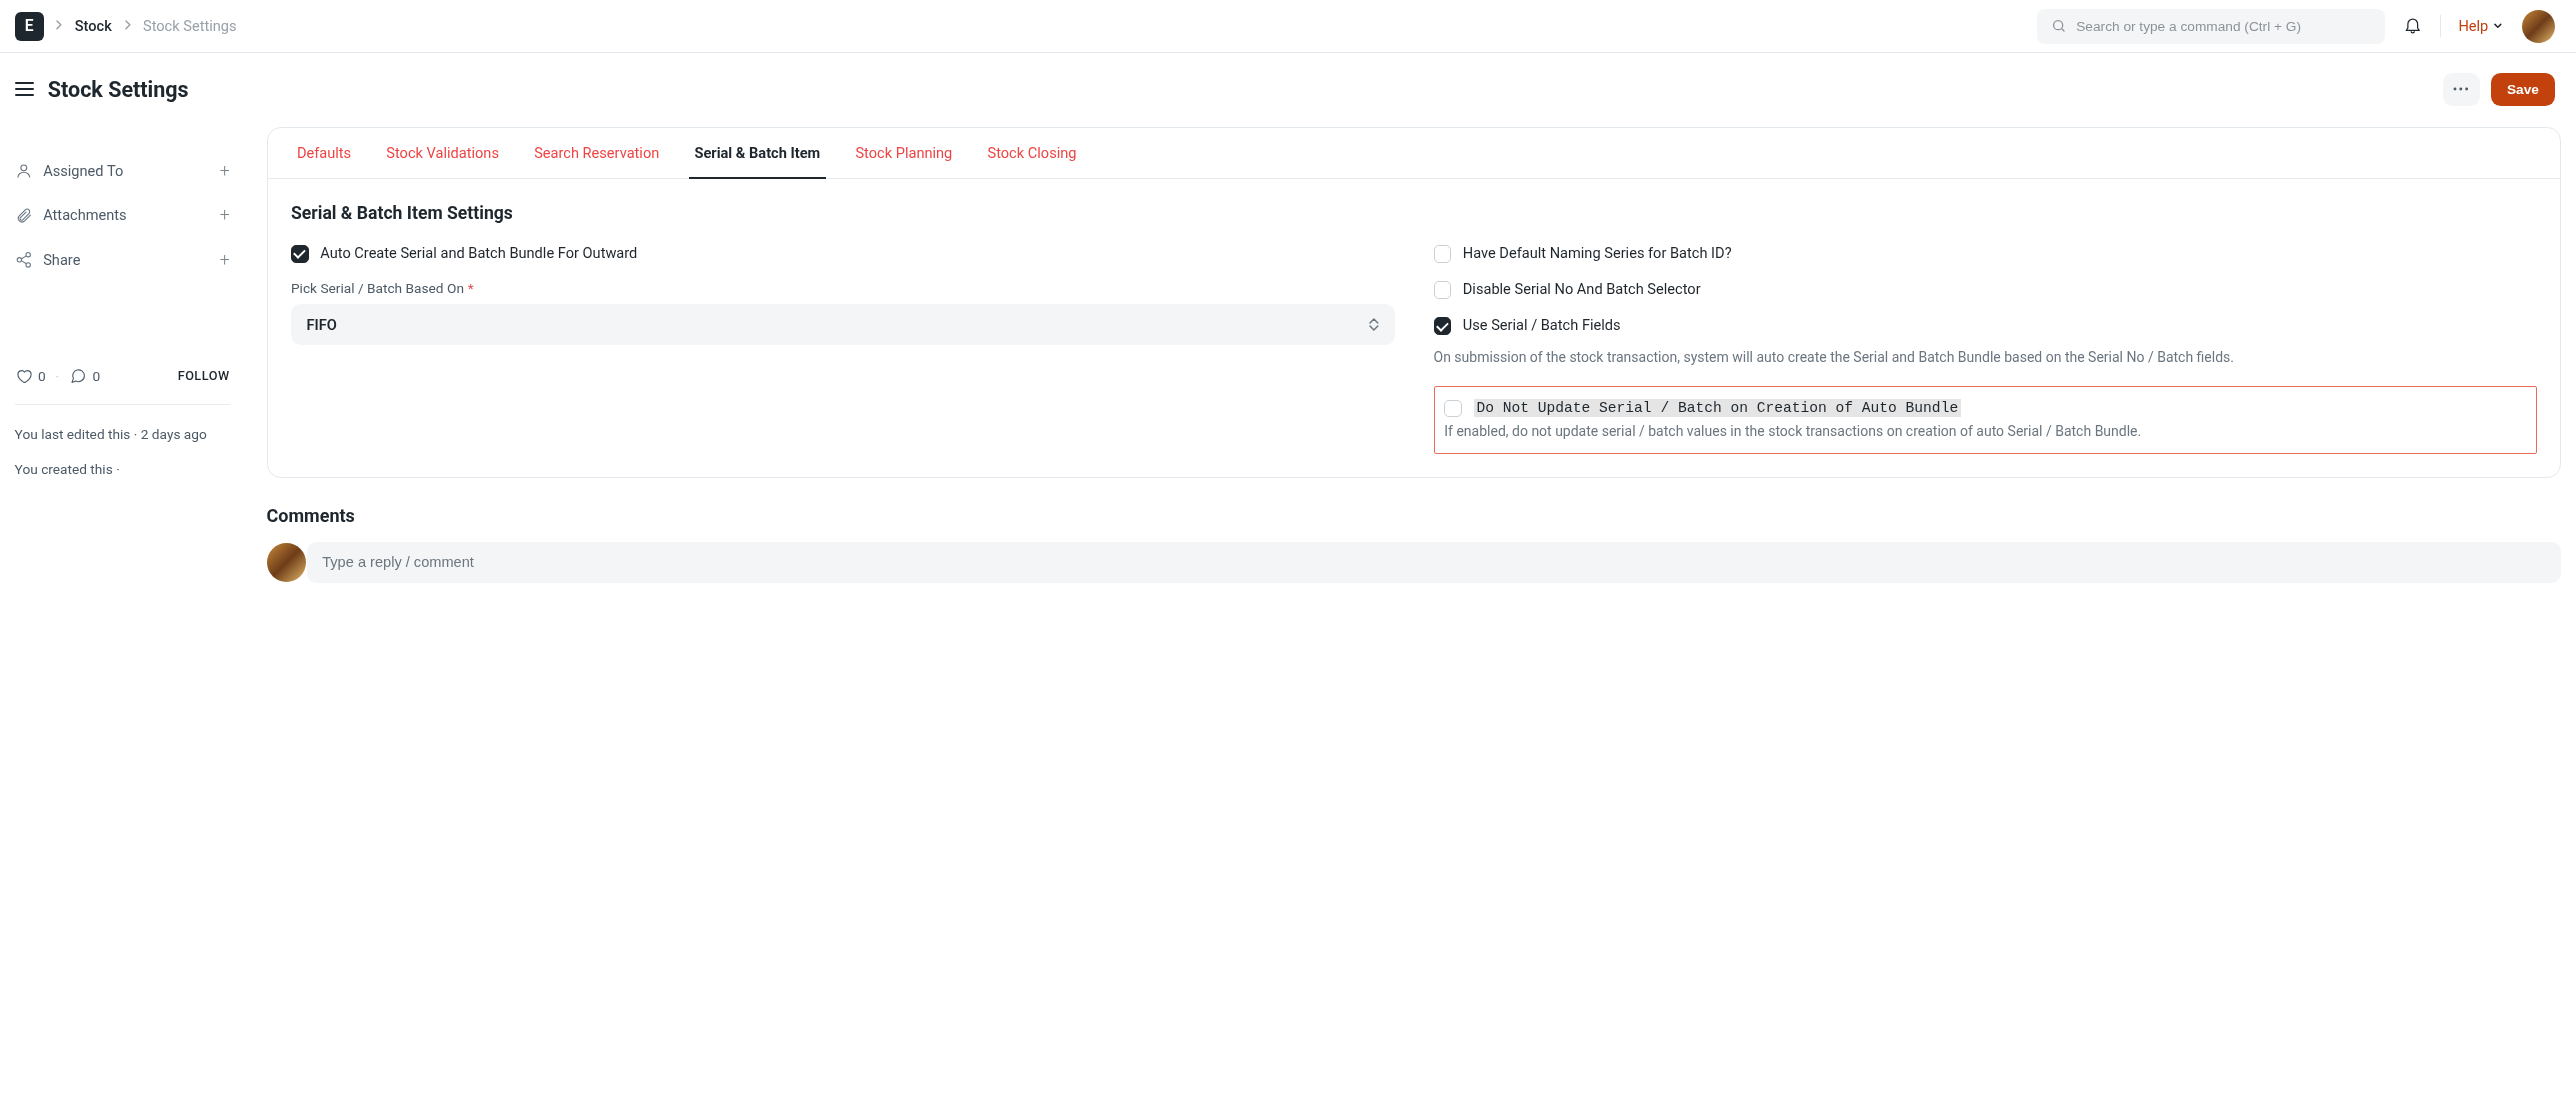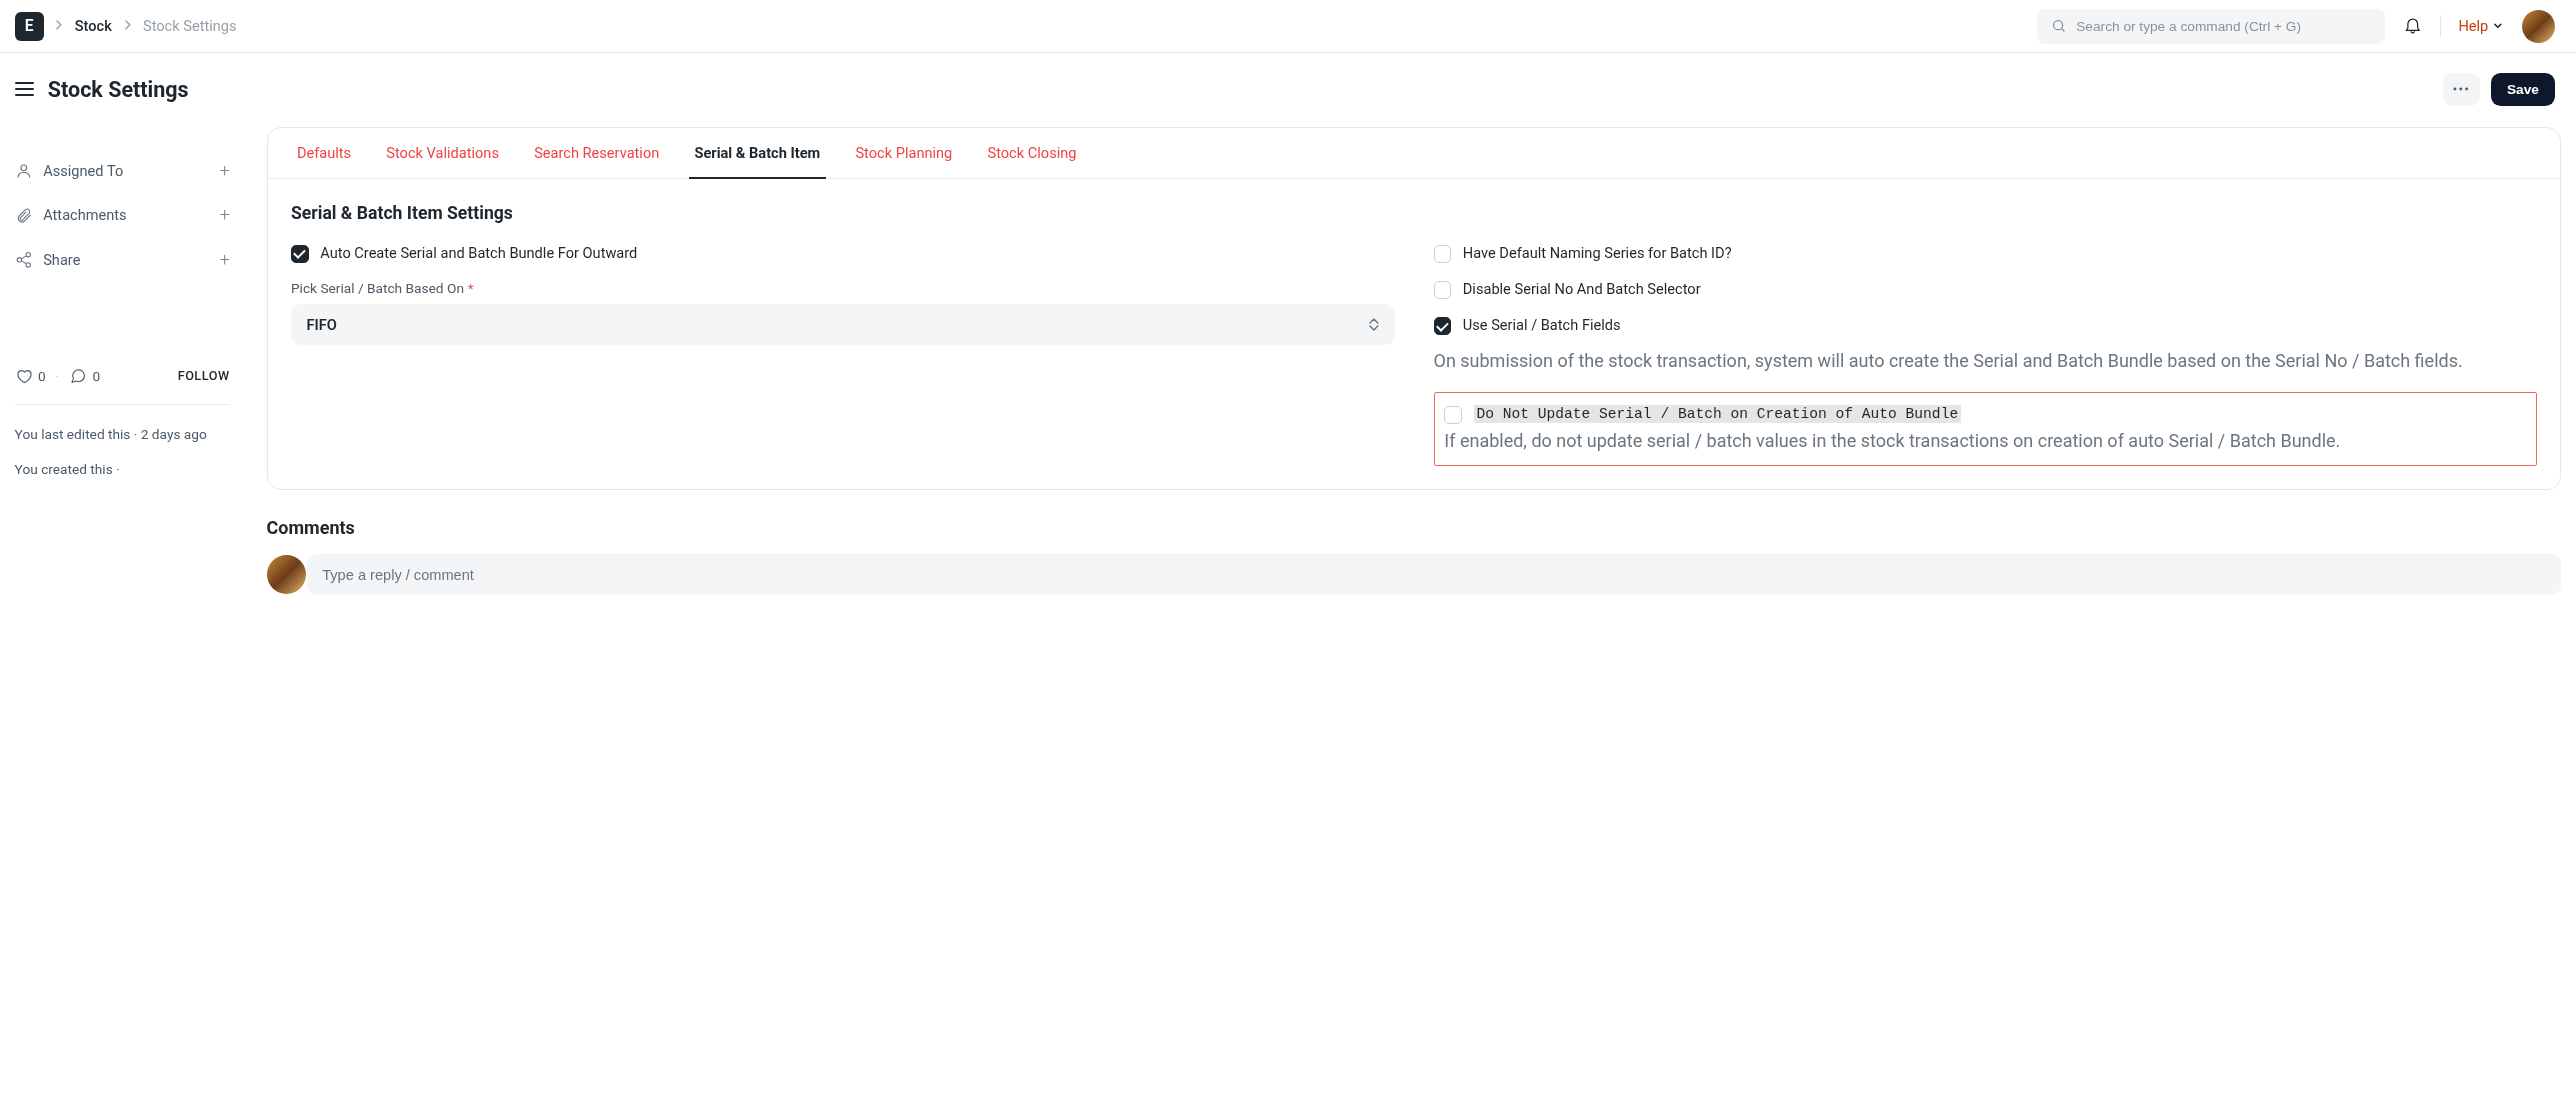--- a/index.html
+++ b/index.html
@@ -61,21 +61,21 @@
   .hamburger { width:19.5px; height:13.7px; display:flex; flex-direction:column; justify-content:space-between; margin-right:13.7px; cursor:pointer;}
   .hamburger span { display:block; height:1.5px; background:#1f272e; border-radius:1px;}
   .page-title { font-size: 21.5px; font-weight: 700; }
   .page-actions { margin-left: auto; display: flex; align-items: center; gap: 11.7px; }
   .btn {
     display: inline-flex; align-items: center; justify-content: center;
     border-radius: 9.8px; font-size: 13.7px; font-weight: 500;
     cursor: pointer; border: none; height: 33px; padding: 0 15.6px;
   }
   .btn-icon-only { width:37px; padding:0; background:#f4f5f6; color:#4c5a67;}
-  .btn-primary { background:#0f172a; color:#fff; font-weight:600;}
+  .btn-primary { background:#c2410c; color:#fff; font-weight:600;}
 
   
   .layout {
     display: flex;
     padding: 0 14.6px;
   }
   .sidebar {
     width: 215px;
     padding-top: 33px;
     padding-bottom: 23.4px;
@@ -128,21 +128,21 @@
     flex-shrink:0; display:flex; align-items:center; justify-content:center;
     cursor:pointer; margin-top:1px;
   }
   .checkbox.checked { background:#1f272e; border-color:#1f272e; }
   .checkbox.checked::after {
     content:""; width:4.9px; height:8.8px;
     border:solid #fff; border-width:0 2px 2px 0;
     transform: rotate(45deg); margin-top:-2px;
   }
   .check-label { font-size:14.6px; color:#1f272e; }
-  .help-text { font-size:18px; color:#6b7680; line-height:1.55; margin-top:-5.9px; margin-bottom:17.6px;}
+  .help-text { font-size:14px; color:#6b7680; line-height:1.55; margin-top:-5.9px; margin-bottom:17.6px;}
   .field-label { font-size:13.7px; color:#4c5a67; margin-bottom:7.8px; display:flex; gap:3.9px;}
   .field-label .req { color:#e34b4b; }
   .select-field {
     background:#f4f5f6;
     border-radius:9.8px;
     height:41px;
     display:flex; align-items:center;
     padding:0 15.6px;
     justify-content:space-between;
     cursor:pointer;

